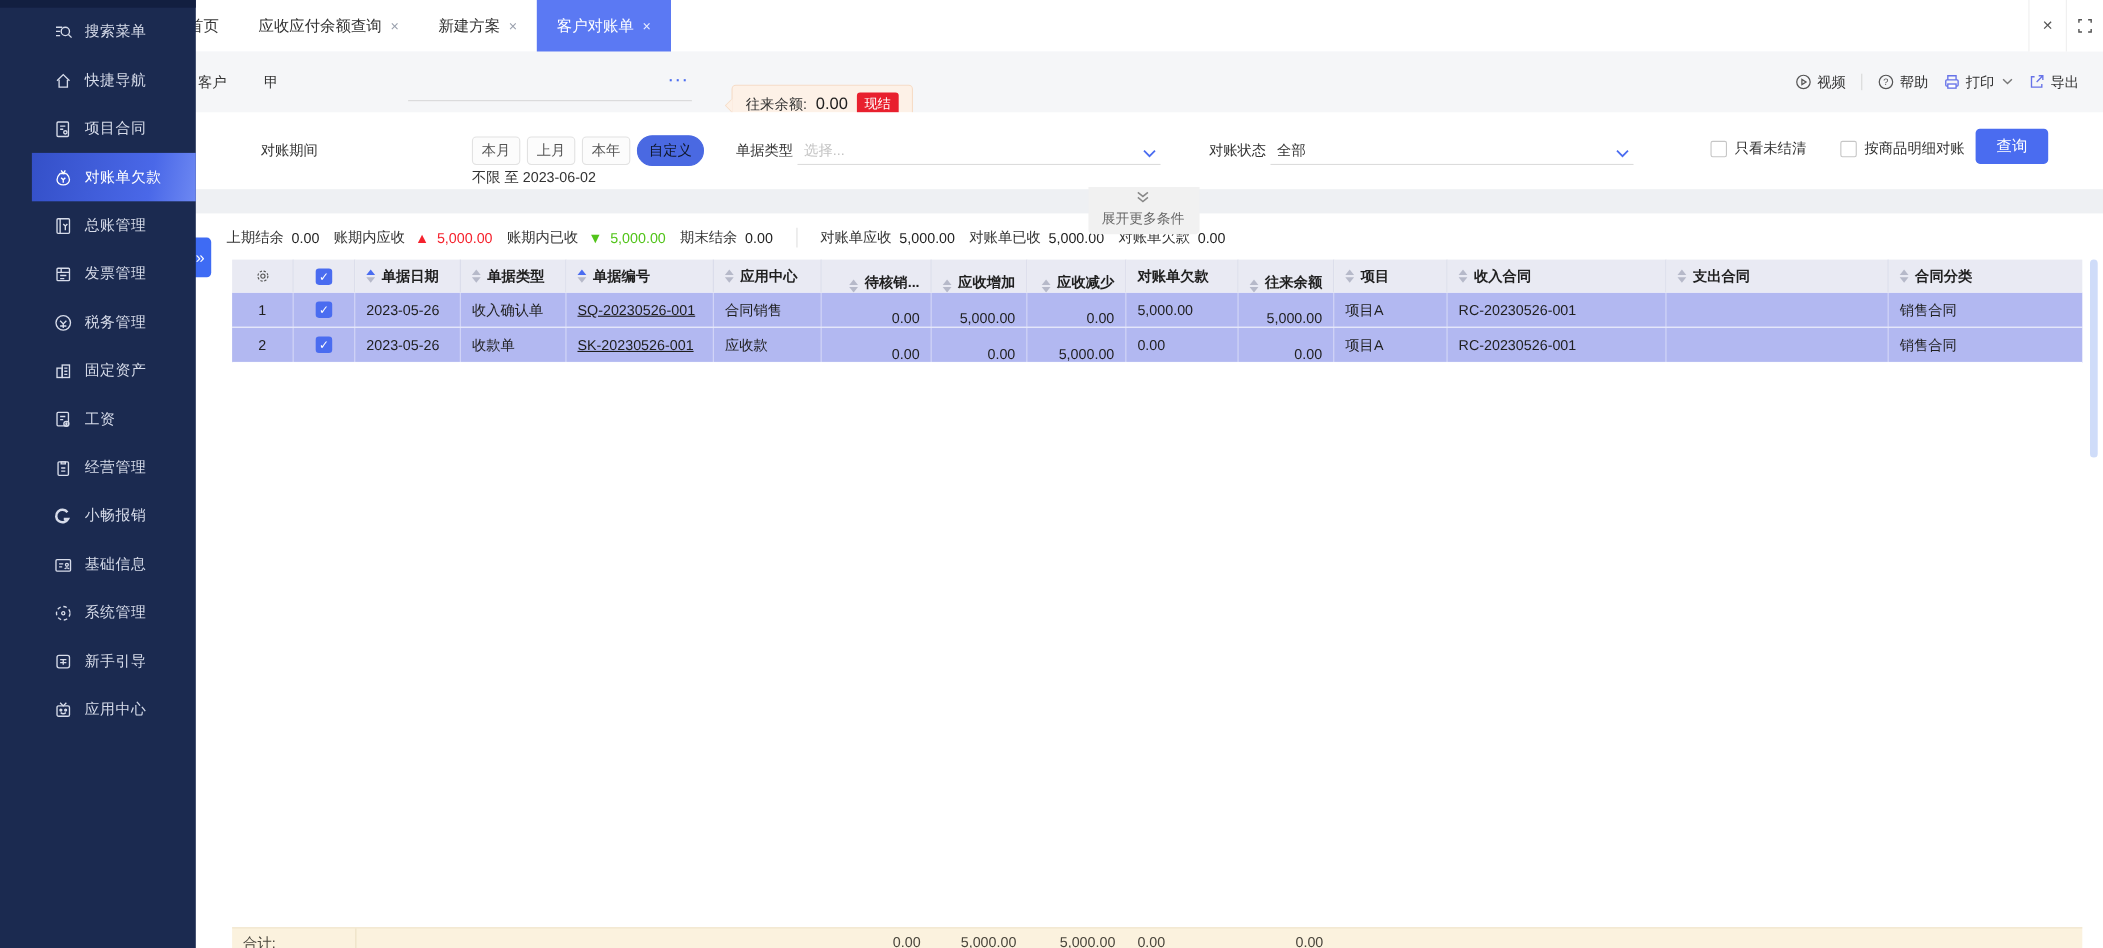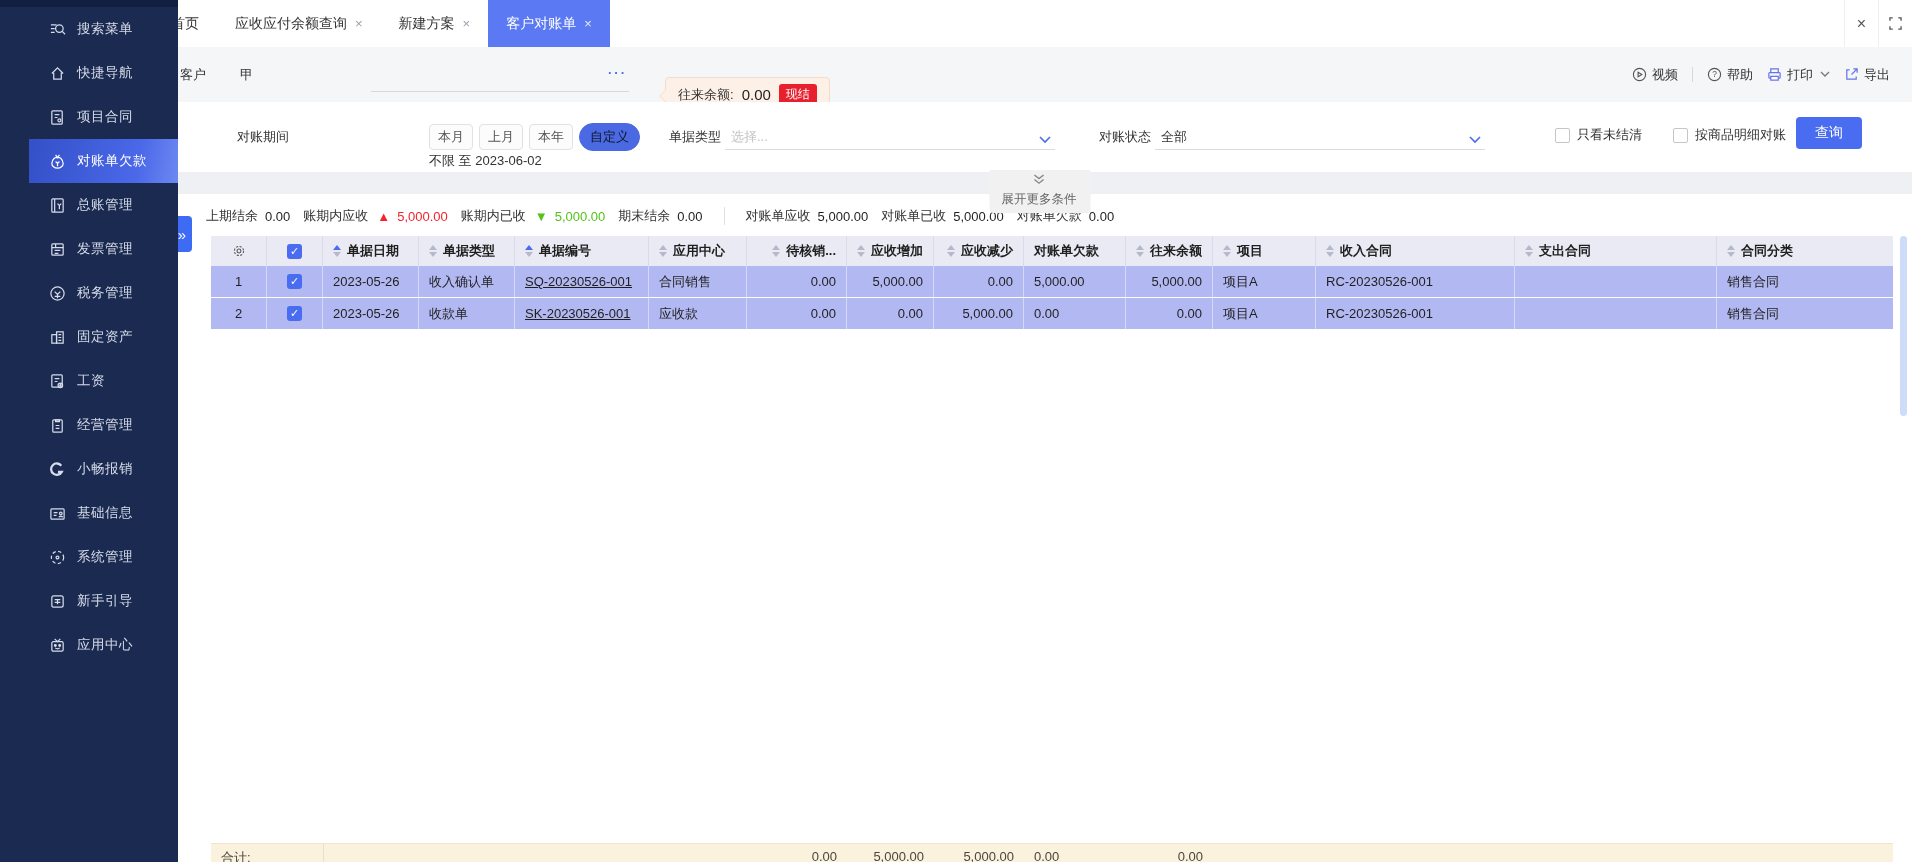--- a/index.html
+++ b/index.html
@@ -83,21 +83,21 @@
   
   .grid { position:absolute; left:39px; top:42px; }
   .g-row { display:flex; }
   .g-cell { height:31px; display:flex; align-items:center; padding:0 10px; overflow:hidden; white-space:nowrap; }
   .g-head .g-cell { height:30px; background:#e9eaf3; border-right:1px solid #d9dbe9; font-weight:bold; color:#1f1f1f;
                     gap:6px; }
   .g-head .g-cell:last-child { border-right:none; }
   .g-body .g-row { background:#b2b8f1; border-bottom:1px solid #fdfdff; }
   .g-body .g-cell { border-right:1px solid rgba(255,255,255,.45); color:#1f1f1f; }
   .g-body .g-cell:last-child { border-right:none; }
-  .al-r { justify-content:flex-end; }
+  .al-r { justify-content:flex-end;align-items:flex-end; }
   .al-c { justify-content:center; }
   a.doclink { color:#1f1f1f; text-decoration:underline; cursor:pointer; }
   .sort { display:inline-flex; flex-direction:column; gap:2px; }
   .sort i { display:block; width:0; height:0; border-left:4px solid transparent; border-right:4px solid transparent; }
   .sort .up   { border-bottom:5px solid #b6b9c9; }
   .sort .down { border-top:5px solid #b6b9c9; }
   .sort.asc .up { border-bottom-color:#4a6cf0; }
   .cb { width:15px; height:15px; border-radius:3px; background:#4a6cf0; color:#fff; font-size:11px;
         display:flex; align-items:center; justify-content:center; cursor:pointer; }
   .vscroll { position:absolute; right:5px; top:42px; width:7px; height:180px; background:#cfdcf9; border-radius:4px; }

